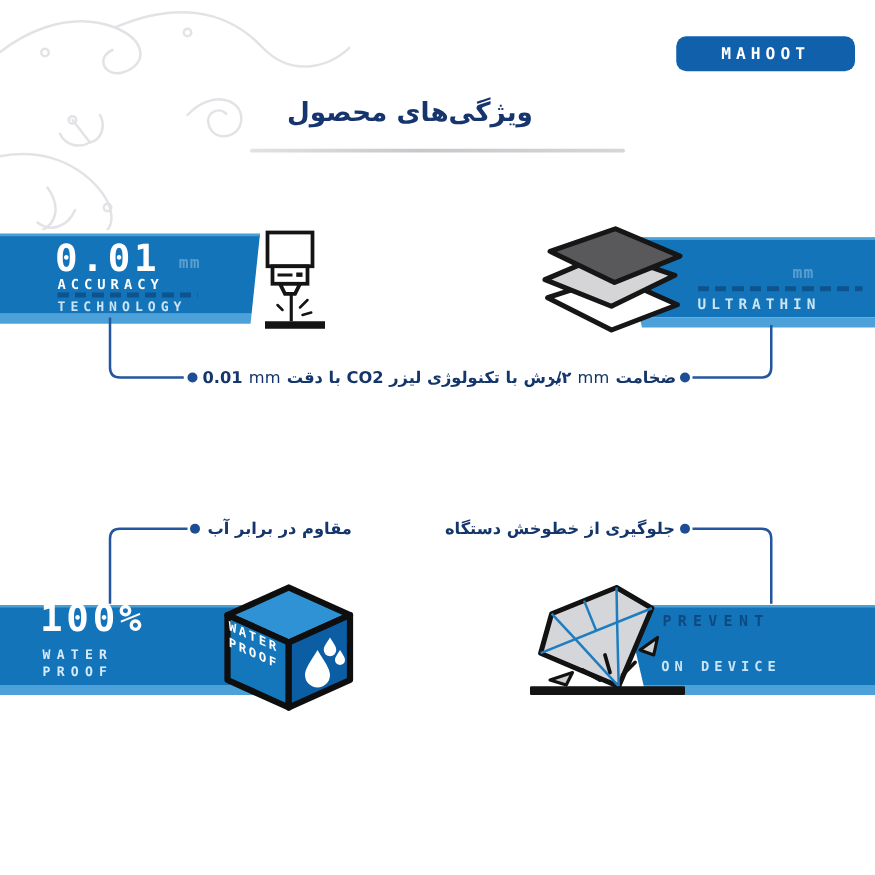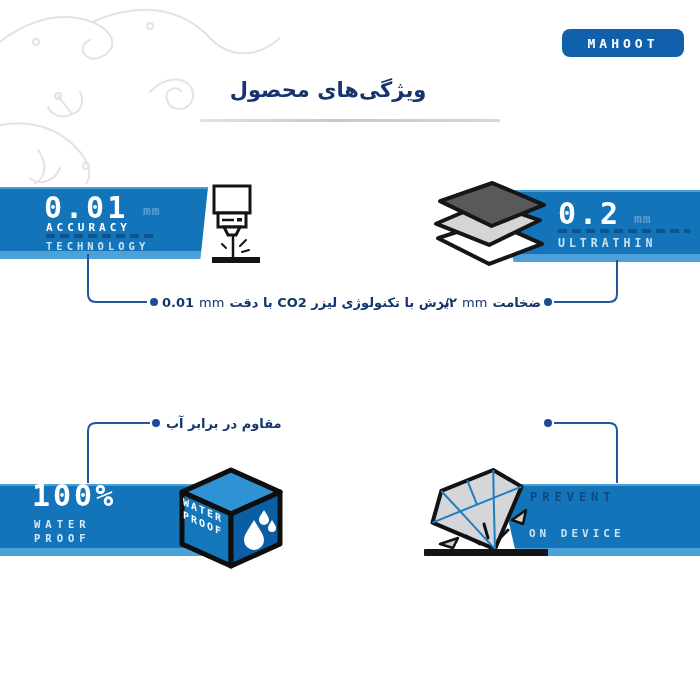--- a/index.html
+++ b/index.html
@@ -1,20 +1,20 @@
 <!DOCTYPE html>
 <html lang="fa"><head>
 <meta charset="utf-8">
 <style>
   html,body{margin:0;padding:0;background:#ffffff;}
   #canvas{position:relative;width:700px;height:700px;background:#ffffff;overflow:hidden;
           font-family:"DejaVu Sans",sans-serif;}
   .abs{position:absolute;}
   
-  .logo{position:absolute;right:16px;top:29px;width:122px;height:28px;background:#1160ac;
+  .logo{position:absolute;right:16px;top:29px;width:143px;height:28px;background:#1160ac;
         border-radius:8px;display:flex;align-items:center;justify-content:center;}
   .logo span{color:#ffffff;font-family:"DejaVu Sans Mono",monospace;font-weight:bold;
         font-size:13px;letter-spacing:4px;}
   .title{position:absolute;left:0;top:78px;width:656px;text-align:center;color:#16356e;
         font-size:21px;font-weight:bold;direction:rtl;}
   .divider{position:absolute;left:200px;top:119px;width:300px;height:3px;border-radius:2px;
         background:linear-gradient(90deg,#e2e2e6,#c7c7cc 45%,#d6d6da);}
   
   .banner{position:absolute;transform-origin:0 0;}
   .banner .body{background:#1474ba;border-top:2px solid #49a0d5;}
@@ -89,21 +89,20 @@
     <rect x="14" y="29" width="28" height="14" fill="#ffffff" stroke="#141414" stroke-width="3"></rect>
     <line x1="18" y1="36" x2="30" y2="36" stroke="#141414" stroke-width="2.5"></line>
     <rect x="33" y="34" width="5" height="3.5" fill="#141414"></rect>
     <path d="M20,43 L36,43 L32,51 L24,51 Z" fill="#ffffff" stroke="#141414" stroke-width="3"></path>
   </svg>
 
   <div class="banner skewR" style="left:497px;top:190px;width:215px;">
     <div class="body" style="height:62px;"></div>
     <div class="stripe"></div>
   </div>
-  <div class="abs techno bigval" style="left:558px;top:196px;">0.2</div>
   <div class="abs techno ghost-unit" style="left:634px;top:211px;">mm</div>
   <div class="abs ghost-row" style="left:558px;top:229px;width:132px;"></div>
   <div class="abs techno subline2" style="left:558px;top:236px;font-size:11.5px;">ULTRATHIN</div>
 
   <svg class="abs" style="left:426px;top:180px;z-index:5" width="124" height="88" viewBox="0 0 124 88">
     <g stroke="#161616" stroke-width="4" stroke-linejoin="round">
       <path d="M12,60 L64,41 L116,62 L64,84 Z" fill="#ffffff" transform="rotate(2 64 62)"></path>
       <path d="M10,41 L62,22 L114,43 L62,65 Z" fill="#d5d5d7" transform="rotate(-3 62 43)"></path>
       <path d="M14,22 L66,3 L118,24 L66,46 Z" fill="#59595c" transform="rotate(1 66 24)"></path>
     </g>
@@ -189,14 +188,17 @@
   <div class="caption" style="right:159px;top:295px;">
     <b>۰/۲</b>
     <span>mm</span>
     <span class="fa">ضخامت</span>
   </div>
 
   <div class="caption" style="left:166px;top:416px;text-align:center;">
     <span class="fa">مقاوم در برابر آب</span>
   </div>
 
+  <div class="caption" style="right:160px;top:416px;">
+    <span class="fa">جلوگیری از خطوخش دستگاه</span>
+  </div>
 
 </div>
 
 </body></html>

